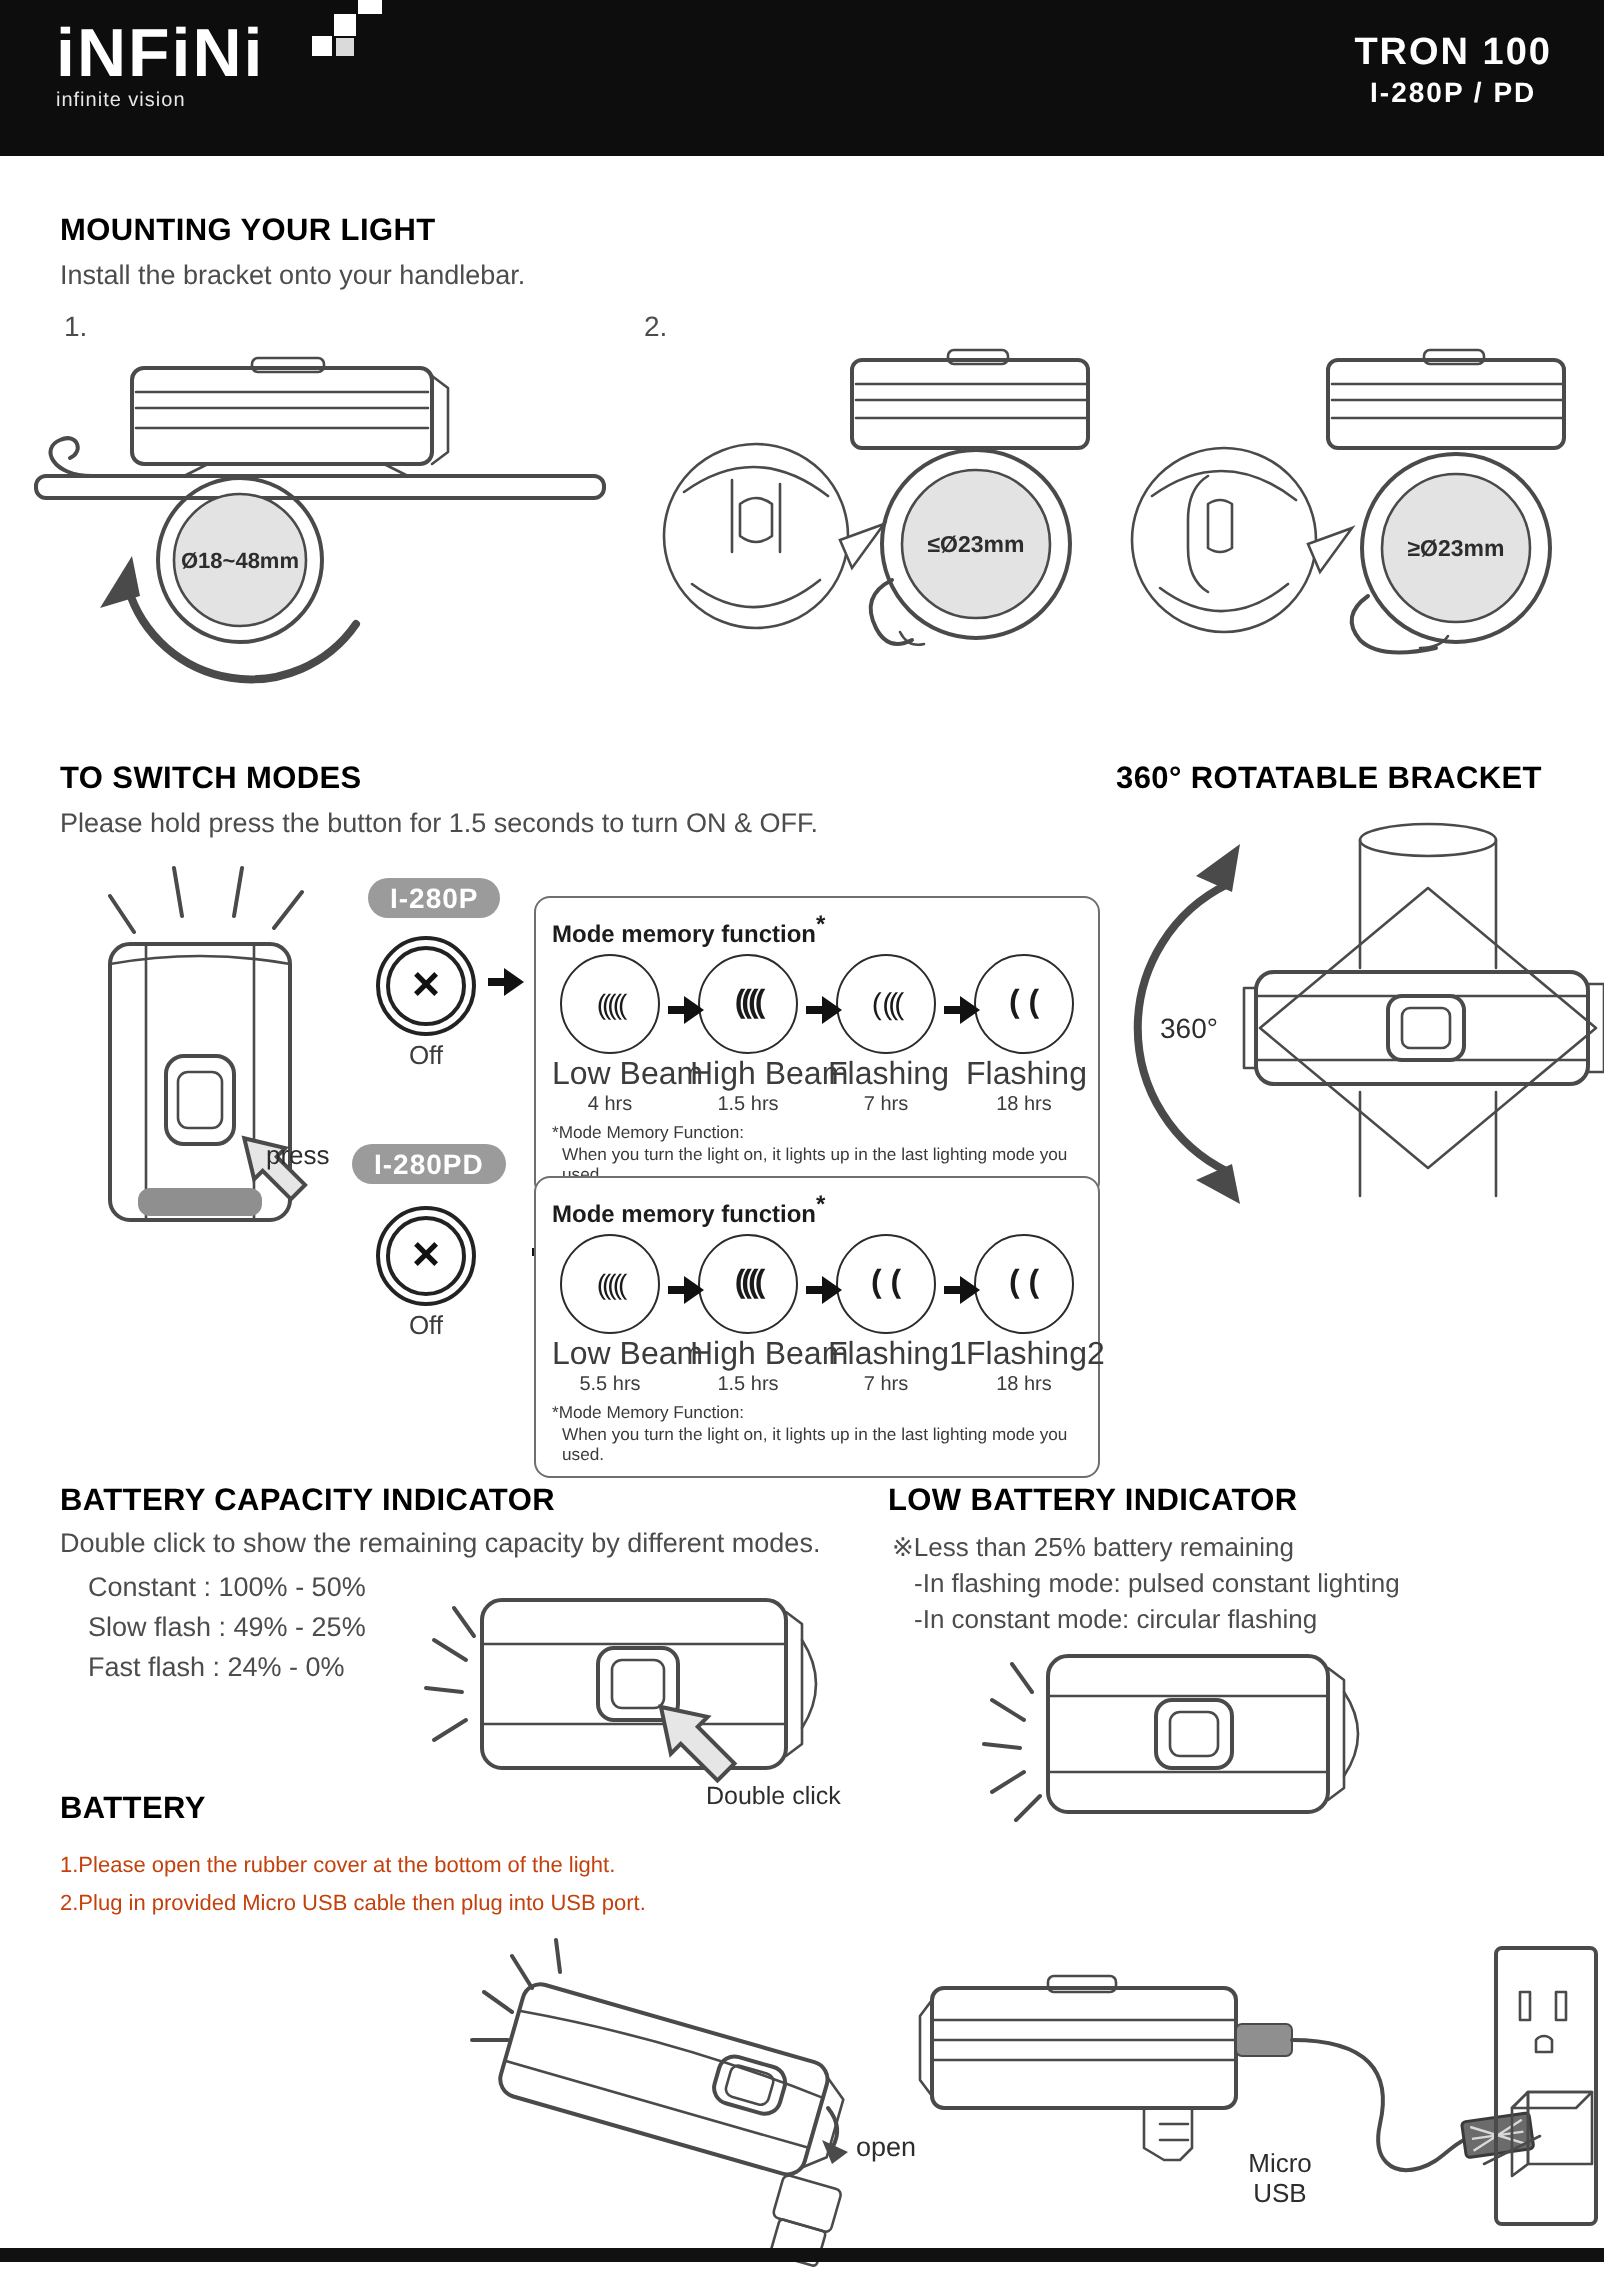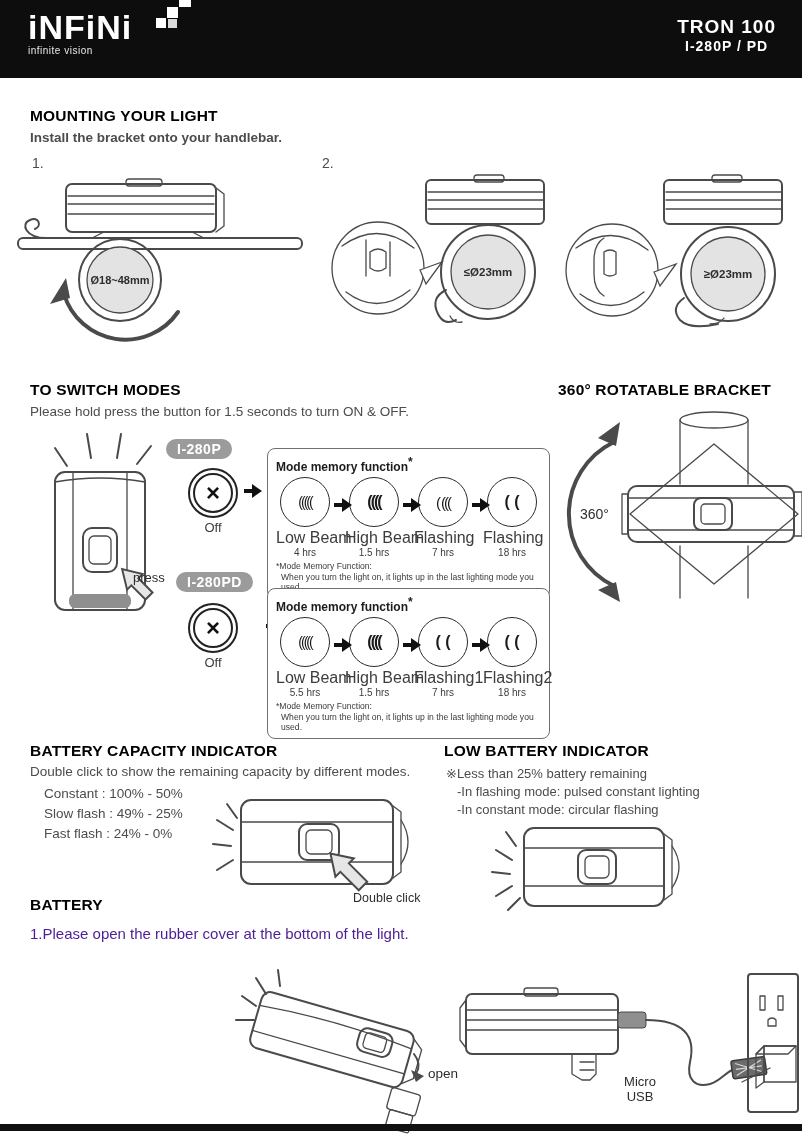--- a/index.html
+++ b/index.html
@@ -56,21 +56,21 @@
   .m-pulse .mode-glyph{font-size:15px;font-weight:400;}
   .m-flash .mode-glyph{font-size:16px;font-weight:700;letter-spacing:0;}
   .mode-name{font-size:16px;color:#3c3c3c;margin-top:2px;white-space:nowrap;}
   .mode-hours{font-size:10px;color:#3c3c3c;}
   .mode-arrow{margin-bottom:26px;}
   .mode-note{font-size:8.6px;color:#3a3a3a;margin-top:3px;line-height:1.25;}
   .mode-note .ind{padding-left:5px;}
   
   .cap-line{font-size:13.5px;color:#4c4c4c;line-height:20px;}
   .low-line{font-size:13px;color:#4c4c4c;line-height:18px;}
-  .chg-line{font-size:15px;color:#4c1d95;line-height:19px;}
+  .chg-line{font-size:11px;color:#c2410c;line-height:19px;}
   #footer{left:0;top:1124px;width:802px;height:7px;background:#111;}
 </style>
 </head>
 <body>
 
 <div id="page">
 
   
   <div class="abs" id="header">
     <div class="logo-wrap">
@@ -84,21 +84,21 @@
       <div class="logo-tag">infinite vision</div>
     </div>
     <div class="hdr-right">
       <div class="hdr-product">TRON 100</div>
       <div class="hdr-model">I-280P / PD</div>
     </div>
   </div>
 
   
   <div class="abs h1" style="left:30px;top:107px;">MOUNTING YOUR LIGHT</div>
-  <div class="abs body-txt" style="left:30px;top:130px;font-weight:bold;">Install the bracket onto your handlebar.</div>
+  <div class="abs body-txt" style="left:30px;top:130px;">Install the bracket onto your handlebar.</div>
   <div class="abs step-num" style="left:32px;top:155px;">1.</div>
   <div class="abs step-num" style="left:322px;top:155px;">2.</div>
 
   
   <svg class="abs" style="left:8px;top:170px;" width="302" height="162" viewBox="0 0 302 162">
     <rect class="ln" x="10" y="68" width="284" height="11" rx="5"></rect>
     <rect class="ln" x="58" y="14" width="150" height="48" rx="6"></rect>
     <rect class="ln thin" x="118" y="9" width="36" height="7" rx="3"></rect>
     <path class="ln thin" d="M60 26 H206 M60 34 H206 M60 44 H206"></path>
     <path class="ln thin" d="M208 18 l8 6 v32 l-8 6"></path>
@@ -160,21 +160,21 @@
     <rect class="ln" x="58" y="104" width="34" height="44" rx="9"></rect>
     <rect class="ln thin" x="64" y="112" width="22" height="28" rx="5" fill="#d9d9d9"></rect>
     <rect class="filldark" x="44" y="170" width="62" height="14" rx="6"></rect>
     <g transform="translate(124,172) rotate(-135)">
       <polygon fill="#e6e6e6" stroke="#4a4a4a" stroke-width="2" points="0,-5 20,-5 20,-11 38,0 20,11 20,5 0,5"></polygon>
     </g>
     <text class="lbl" x="108" y="158" font-size="13">press</text>
   </svg>
 
   
-  <div class="abs" style="left:166px;top:439px;text-align:right;">
+  <div class="abs" style="left:184px;top:439px;text-align:right;">
     <span class="badge">I-280P</span>
   </div>
   <div class="abs off-ctl" style="left:183px;top:468px;">
     <div class="off-circle">
         <div class="off-inner">×</div>
       </div>
     <div class="off-label">Off</div>
   </div>
   <div class="abs harrow" style="left:244px;top:484px;"></div>
 
@@ -332,20 +332,21 @@
     <path class="ln thin" d="M186 16 l8 6 v54 l-8 6"></path>
     <path class="ln thin" d="M194 28 q 14 21 0 42"></path>
     <rect class="ln" x="100" y="32" width="38" height="34" rx="8"></rect>
     <rect class="ln thin" x="107" y="38" width="24" height="22" rx="5" fill="#ddd"></rect>
   </svg>
 
   
   <div class="abs h1" style="left:30px;top:896px;">BATTERY</div>
   <div class="abs" style="left:30px;top:924px;">
     <div class="chg-line">1.Please open the rubber cover at the bottom of the light.</div>
+    <div class="chg-line">2.Plug in provided Micro USB cable then plug into USB port.</div>
   </div>
 
   
   <svg class="abs" style="left:218px;top:962px;" width="252" height="150" viewBox="0 0 252 150">
     <path class="ln" d="M24 34 L38 44 M38 16 L48 32 M60 8 L62 24 M18 58 L36 58"></path>
     <g transform="translate(46,28) rotate(16)">
       <rect class="ln" x="0" y="0" width="158" height="58" rx="9" fill="#fff"></rect>
       <path class="ln thin" d="M0 16 Q79 8 158 16 M0 42 H158"></path>
       <rect class="ln" x="104" y="8" width="34" height="24" rx="8"></rect>
       <rect class="ln thin" x="110" y="12" width="22" height="16" rx="4" fill="#e6e6e6"></rect>

